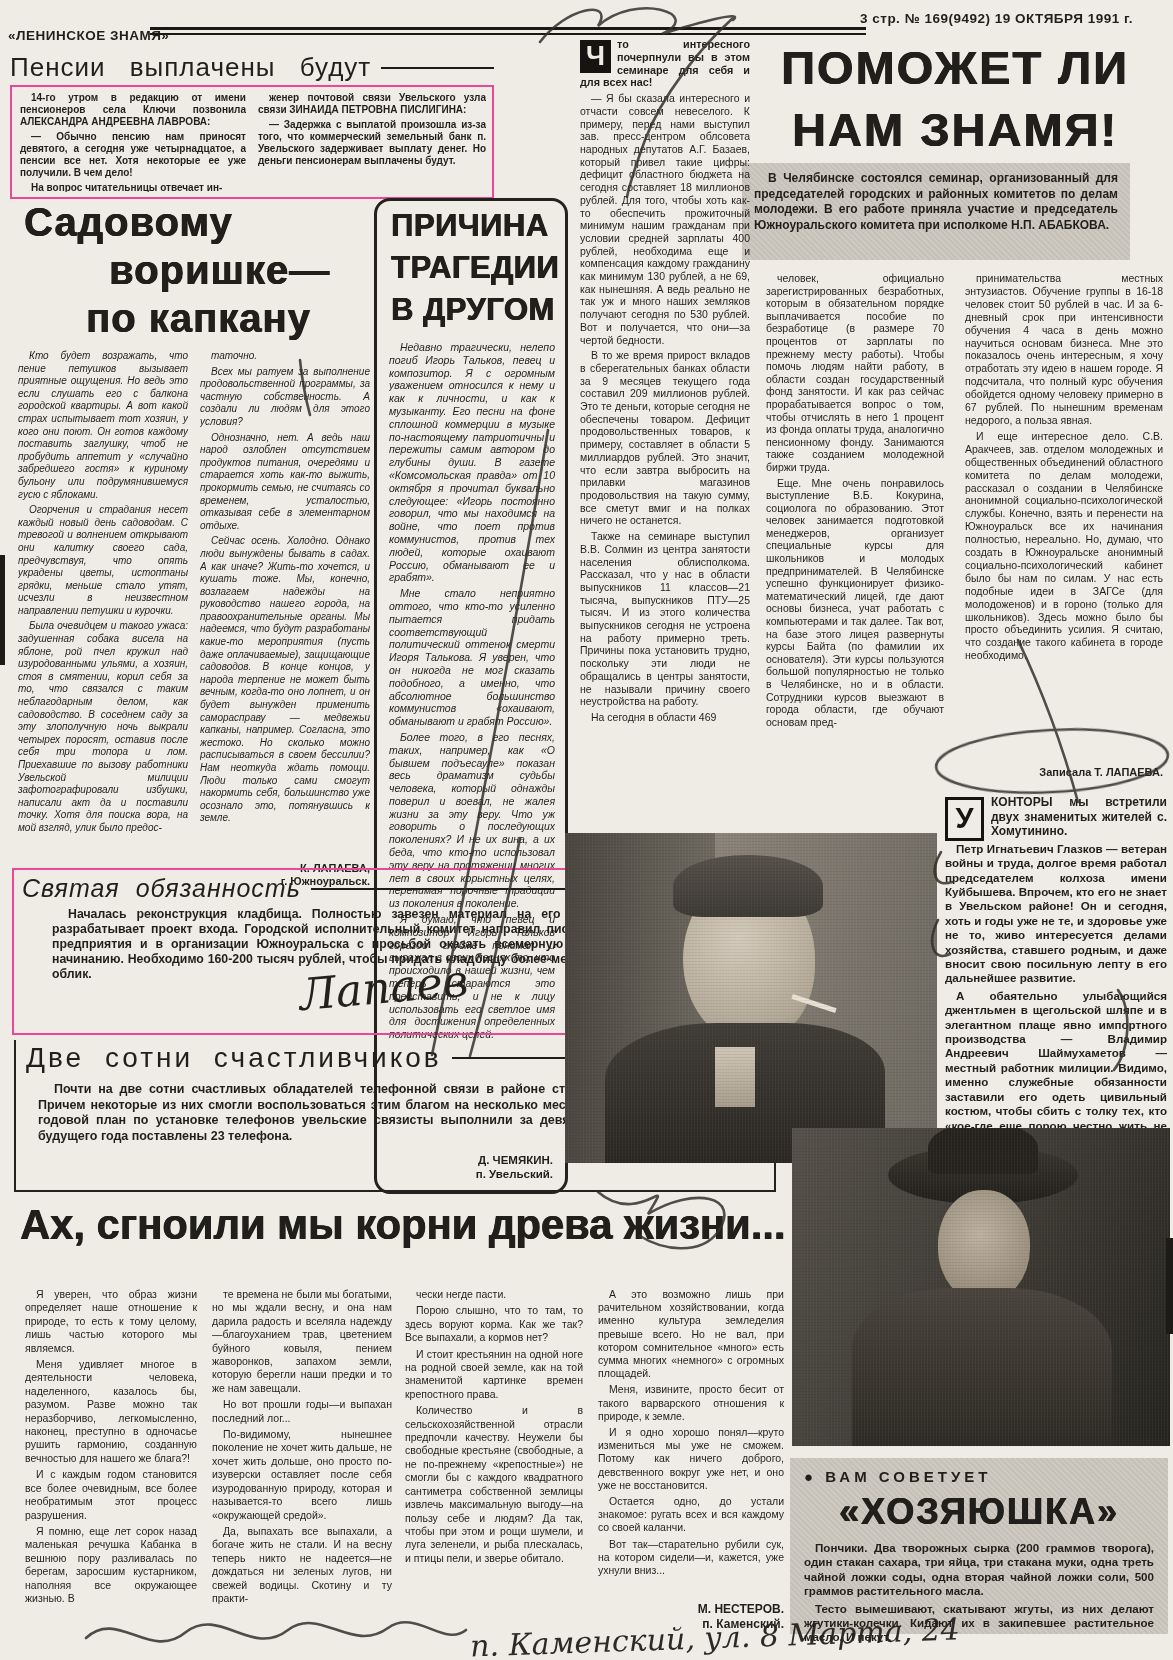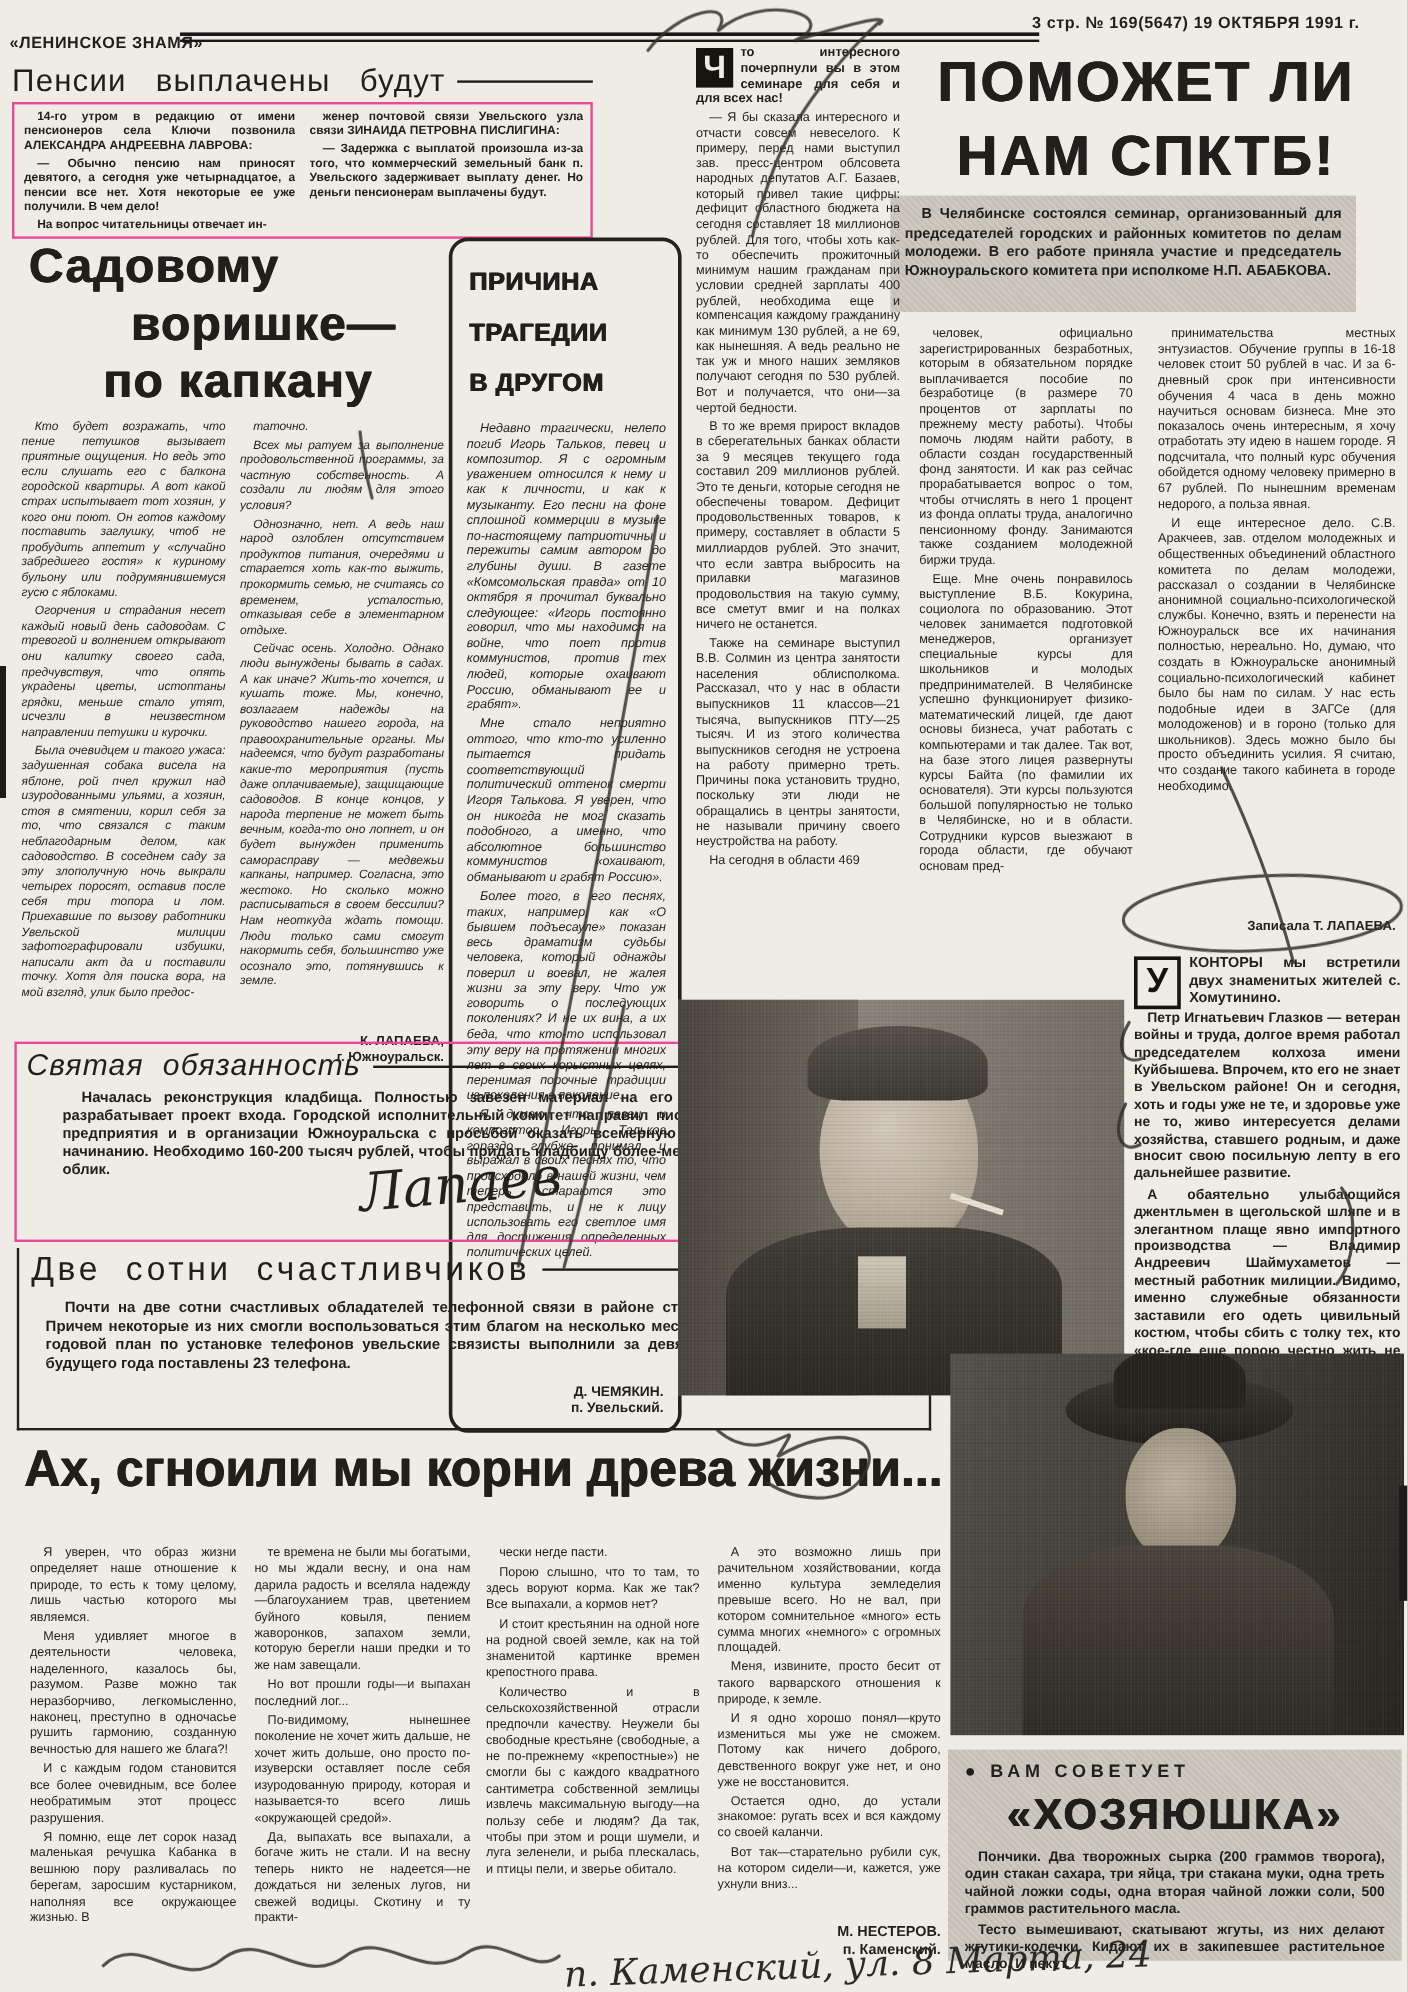--- a/index.html
+++ b/index.html
@@ -39,21 +39,21 @@
   .script{font-family:"DejaVu Serif", serif;font-style:italic;}
   svg.penlayer{pointer-events:none;}
 </style>
 </head>
 <body>
 
 <div class="sheet">
 
   <div class="abs bd" style="left:8px;top:28px;font-size:13.5px;letter-spacing:.5px;">«ЛЕНИНСКОЕ ЗНАМЯ»</div>
   <div class="abs double-rule" style="left:150px;top:27px;width:716px;"></div>
-  <div class="abs bd" style="left:860px;top:11px;font-size:13.5px;letter-spacing:.5px;">3 стр. № 169(5647) 19 ОКТЯБРЯ 1991 г.</div>
+  <div class="abs bd" style="left:860px;top:11px;font-size:13.5px;letter-spacing:.5px;">3 стр. № 169(9492) 19 ОКТЯБРЯ 1991 г.</div>
 
   <div class="abs" style="left:10px;top:52px;width:484px;">
     <div class="dashline" style="font-size:26px;word-spacing:16px;letter-spacing:1px;">
       <span>Пенсии выплачены будут</span>
     </div>
     <div class="frame" style="margin-top:2px;height:110px;position:relative;">
       <div class="col bd" style="position:absolute;left:8px;top:5px;width:226px;height:100px;font-size:10px;line-height:12px;">
           <p>14-го утром в редакцию от имени пенсионеров села Ключи позвонила АЛЕКСАНДРА АНДРЕЕВНА ЛАВРОВА:</p>
           <p>— Обычно пенсию нам приносят девятого, а сегодня уже четырнадцатое, а пенсии все нет. Хотя некоторые ее уже получили. В чем дело!</p>
           <p>На вопрос читательницы отвечает ин-</p>
@@ -84,40 +84,40 @@
           <p>Сейчас осень. Холодно. Однако люди вынуждены бывать в садах. А как иначе? Жить-то хочется, и кушать тоже. Мы, конечно, возлагаем надежды на руководство нашего города, на правоохранительные органы. Мы надеемся, что будут разработаны какие-то мероприятия (пусть даже оплачиваемые), защищающие садоводов. В конце концов, у народа терпение не может быть вечным, когда-то оно лопнет, и он будет вынужден применить саморасправу — медвежьи капканы, например. Согласна, это жестоко. Но сколько можно расписываться в своем бессилии? Нам неоткуда ждать помощи. Люди только сами смогут накормить себя, большинство уже осознало это, потянувшись к земле.</p>
         </div>
       <div class="bd" style="position:absolute;left:186px;top:512px;width:170px;text-align:right;font-size:11px;line-height:13px;">
         <div>К. ЛАПАЕВА,</div>
         <div>г. Южноуральск.</div>
       </div>
     </div>
   </div>
 
   <div class="abs" style="left:374px;top:198px;width:188px;height:990px;border:3px solid #24221f;border-radius:16px;">
-    <div class="heavy" style="text-align:left;padding:14px 0 0 14px;font-size:21px;line-height:42px;letter-spacing:.5px;">
+    <div class="heavy" style="text-align:left;padding:4px 0 0 14px;font-size:31px;line-height:42px;letter-spacing:.5px;">
       <div>ПРИЧИНА</div>
       <div>ТРАГЕДИИ</div>
       <div>В ДРУГОМ</div>
     </div>
     <div class="col it" style="margin:10px 10px 0 12px;height:778px;font-size:10.5px;line-height:12.8px;">
         <p>Недавно трагически, нелепо погиб Игорь Тальков, певец и композитор. Я с огромным уважением относился к нему и как к личности, и как к музыканту. Его песни на фоне сплошной коммерции в музыке по-настоящему патриотичны и пережиты самим автором до глубины души. В газете «Комсомольская правда» от 10 октября я прочитал буквально следующее: «Игорь постоянно говорил, что мы находимся на войне, что поет против коммунистов, против тех людей, которые охаивают Россию, обманывают ее и грабят».</p>
         <p>Мне стало неприятно оттого, что кто-то усиленно пытается придать соответствующий политический оттенок смерти Игоря Талькова. Я уверен, что он никогда не мог сказать подобного, а именно, что абсолютное большинство коммунистов «охаивают, обманывают и грабят Россию».</p>
         <p>Более того, в его песнях, таких, например, как «О бывшем подъесауле» показан весь драматизм судьбы человека, который однажды поверил и воевал, не жалея жизни за эту веру. Что уж говорить о последующих поколениях? И не их вина, а их беда, что кто-то использовал эту веру на протяжении многих лет в своих корыстных целях, перенимая порочные традиции из поколения в поколение.</p>
         <p>Я думаю, что певец и композитор Игорь Тальков гораздо глубже понимал и выражал в своих песнях то, что происходило в нашей жизни, чем теперь стараются это представить, и не к лицу использовать его светлое имя для достижения определенных политических целей.</p>
       </div>
     <div class="bd" style="position:absolute;right:12px;bottom:10px;text-align:right;font-size:11.5px;line-height:14px;">
       <div>Д. ЧЕМЯКИН.</div>
       <div>п. Увельский.</div>
     </div>
   </div>
 
   <div class="abs heavy" style="left:742px;top:40px;width:426px;text-align:center;font-size:47px;line-height:56px;letter-spacing:2px;">
     <div>ПОМОЖЕТ ЛИ</div>
-    <div style="margin-top:6px;">НАМ СПКТБ!</div>
+    <div style="margin-top:6px;">НАМ ЗНАМЯ!</div>
   </div>
   <div class="abs graybox" style="left:742px;top:163px;width:388px;height:97px;">
     <div class="bd" style="position:relative;z-index:1;padding:8px 12px;font-size:12px;line-height:15.5px;text-align:justify;text-indent:14px;">В Челябинске состоялся семинар, организованный для председателей городских и районных комитетов по делам молодежи. В его работе приняла участие и председатель Южноуральского комитета при исполкоме Н.П. АБАБКОВА.</div>
   </div>
 
   <div class="abs" style="left:580px;top:38px;width:170px;height:752px;overflow:hidden;">
     <div class="dropcap-ch">Ч</div>
     <div class="bd" style="font-size:10.8px;line-height:12.8px;text-align:justify;">то интересного почерпнули вы в этом семинаре для себя и для всех нас!</div>
     <div class="col" style="clear:none;margin-top:3px;font-size:10.5px;line-height:12.7px;height:690px;">
         <p>— Я бы сказала интересного и отчасти совсем невеселого. К примеру, перед нами выступил зав. пресс-центром облсовета народных депутатов А.Г. Базаев, который привел такие цифры: дефицит областного бюджета на сегодня составляет 18 миллионов рублей. Для того, чтобы хоть как-то обеспечить прожиточный минимум нашим гражданам при условии средней зарплаты 400 рублей, необходима еще и компенсация каждому гражданину как минимум 130 рублей, а не 69, как нынешняя. А ведь реально не так уж и много наших земляков получают сегодня по 530 рублей. Вот и получается, что они—за чертой бедности.</p>

